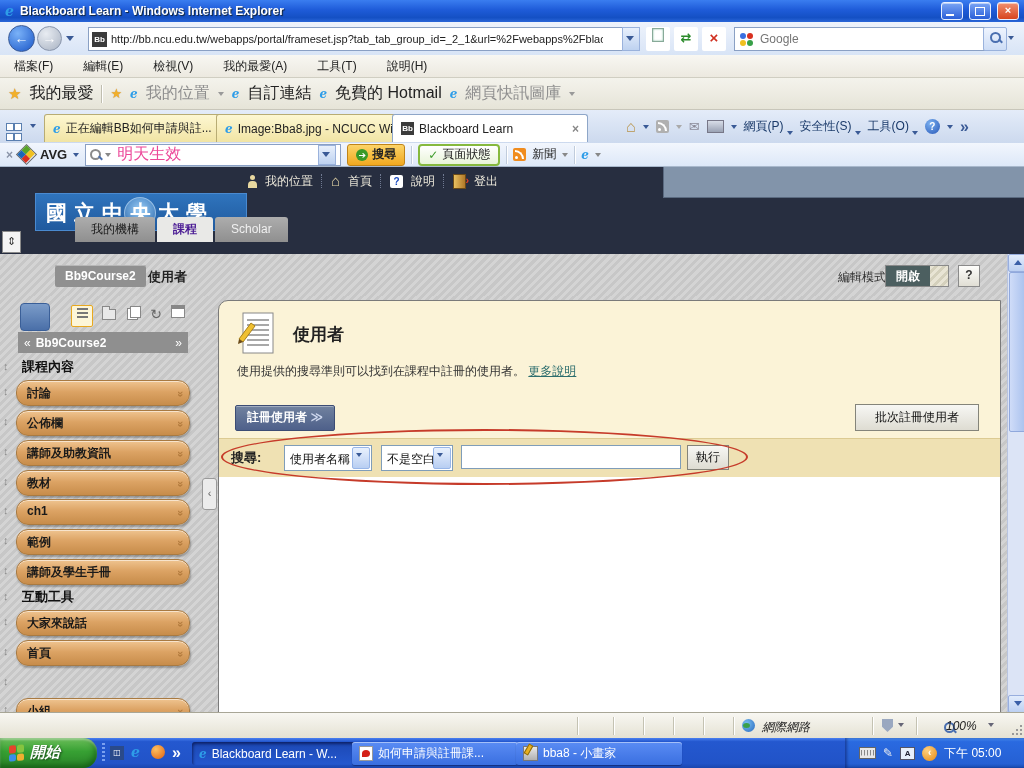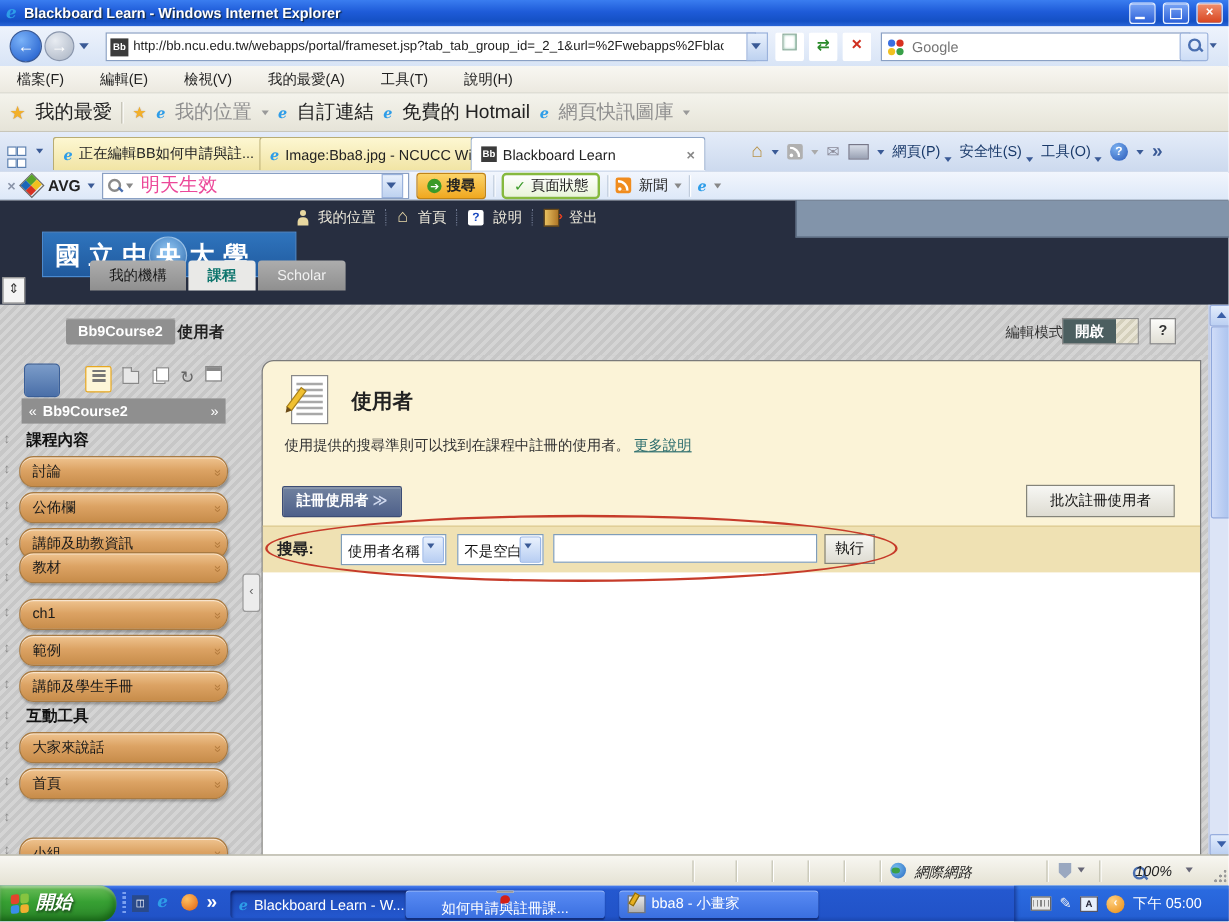--- a/index.html
+++ b/index.html
@@ -82,21 +82,21 @@
   .icon-door { width:11px; height:13px; background:linear-gradient(90deg,#e8c060,#b07828); border:1px solid #6a4a18; position:relative; }
   .icon-door:after { content:"›"; position:absolute; right:-4px; top:-1px; color:#e84020; font-weight:bold; font-size:11px; }
   .bblogo { position:absolute; left:35px; top:26px; width:210px; height:36px; background:linear-gradient(180deg,#2f74bd,#205a9e); border:1px solid #4a8ad0; }
   .bblogo .emblem { position:absolute; left:88px; top:3px; width:30px; height:30px; border-radius:50%;
     background:radial-gradient(circle at 50% 40%,rgba(160,210,250,.95),rgba(40,90,150,.15)); border:1px solid rgba(220,240,255,.5); }
   .bblogo .uname { position:absolute; left:10px; top:5px; width:195px; color:#fff; font-family:"DejaVu Serif","Liberation Serif",serif;
     font-weight:bold; font-size:21px; letter-spacing:7px; white-space:nowrap; }
   .bbtabs { position:absolute; left:55px; bottom:12px; display:flex; gap:2px;margin-left:20px; }
   .bbtab { height:25px; padding:0 16px; font-size:12px; line-height:25px; border-radius:3px 3px 0 0;
     background:linear-gradient(180deg,#adadad,#8f8f8f); color:#1a1a1a; }
-  .bbtab.white { background:#e9e9e7; font-weight:bold; color:#0f766e; }
+  .bbtab.white { background:#e9e9e7; font-weight:bold; color:#4c1d95; }
   .bbtab.dim { color:#f0f0f0; }
   .framehandle { position:absolute; left:2px; top:64px; width:17px; height:20px; background:#f4f4f4; border:1px solid #8a8a8a; text-align:center; font-size:11px; line-height:18px; color:#333; }
 
   
   .stripes { background:repeating-linear-gradient(135deg,#d4d4d4 0px,#d4d4d4 3px,#c7c7c7 3px,#c7c7c7 6px); }
   .actionbar { left:0; top:254px; width:1007px; height:42px; border-bottom:1px solid #b8b8b8; }
   .coursechip { background:#909090; color:#fff; font-weight:bold; font-size:12px; padding:4px 10px; border-radius:2px; box-shadow:inset 0 1px 0 #b8b8b8; }
   .editlabel { font-size:12px; color:#333; }
   .editchip { height:20px; display:flex; border:1px solid #8a8a8a; }
   .editchip .on { background:#4c5f60; color:#fff; font-weight:bold; font-size:12px; padding:2px 10px; }
@@ -112,21 +112,21 @@
   .ic-list { display:inline-block; width:11px; height:11px; background:repeating-linear-gradient(180deg,#777 0 2px,transparent 2px 4px); }
   .ic-folder { display:inline-block; width:12px; height:9px; background:#e8e8e8; border:1px solid #888; position:relative; margin-top:4px; }
   .ic-folder:before { content:""; position:absolute; left:-1px; top:-4px; width:6px; height:3px; background:#e8e8e8; border:1px solid #888; border-bottom:none; }
   .ic-pages { display:inline-block; width:9px; height:10px; border:1px solid #888; background:#fff; position:relative; margin-top:3px; }
   .ic-pages:before { content:""; position:absolute; left:2px; top:-3px; width:9px; height:10px; border:1px solid #888; background:#fff; }
   .ic-grid { display:inline-block; width:12px; height:11px; border:1px solid #888; background:linear-gradient(180deg,#888 0 3px,#fff 3px); }
   .sidecoursebar { position:absolute; left:18px; top:36px; width:170px; height:21px; background:#8f8f8f; color:#fff; font-size:12px; }
   .sideheader { position:absolute; left:22px; width:160px; font-weight:bold; font-size:13px; color:#111; }
   .pill { position:absolute; left:16px; width:172px; height:24px; border-radius:12px;
     background:linear-gradient(180deg,#efc490 0%,#dca364 45%,#c78c4a 100%);
-    border:1px solid #a87a42; box-shadow:inset 0 1px 0 rgba(255,255,255,.55), 1px 2px 2px rgba(0,0,0,.28); font-size:12px; color:#1a1a1a; }
+    border:1px solid #a87a42; box-shadow:inset 0 1px 0 rgba(255,255,255,.55), 1px 2px 2px rgba(0,0,0,.28); font-size:12px; color:#1a1a1a;font-weight:bold; }
   .pill .lbl { position:absolute; left:10px; top:4px; white-space:nowrap; }
   .pill .chev { position:absolute; right:6px; top:6px; color:rgba(150,95,35,.55); font-size:11px; transform:rotate(90deg); letter-spacing:-2px; }
   .drag { position:absolute; left:3px; color:#8a8a8a; font-size:11px; }
   .collapsetab { position:absolute; left:202px; top:182px; width:13px; height:30px; background:#ececec; border:1px solid #9a9a9a; border-radius:3px; color:#666; font-size:11px; text-align:center; line-height:28px; }
 
   .panel { position:absolute; left:218px; top:4px; width:781px; height:412px; background:#fbf3d7; border:1px solid #7a7a7a; border-radius:10px 0 0 0; }
   .panel .whitezone { position:absolute; left:0; right:0; top:175px; bottom:0; background:#fff; }
   .pagetitle { position:absolute; left:74px; top:22px; font-size:17px; font-weight:bold; color:#222; }
   .desc { position:absolute; left:18px; top:62px; font-size:12px; color:#333; }
   .tealink { color:#2d6e6e; text-decoration:underline; }
@@ -412,21 +412,21 @@
         <span class="chev">»</span>
       </div>
 
     <span class="drag" style="top:149px;">↕</span>
     <div class="pill" style="top:144px;">
         <span class="lbl">講師及助教資訊</span>
         <span class="chev">»</span>
       </div>
 
     <span class="drag" style="top:179px;">↕</span>
-    <div class="pill" style="top:164px;">
+    <div class="pill" style="top:174px;">
         <span class="lbl">教材</span>
         <span class="chev">»</span>
       </div>
 
     <span class="drag" style="top:208px;">↕</span>
     <div class="pill" style="top:203px;">
         <span class="lbl">ch1</span>
         <span class="chev">»</span>
       </div>
 
@@ -557,21 +557,21 @@
     <span class="qlsep"></span>
     <span class="abs favicon-bb" style="left:110px; top:8px; width:14px; height:14px; line-height:14px; background:#2a4a8a;">◫</span>
     <span class="abs ie-e" style="left:131px; top:7px;">e</span>
     <span class="abs" style="left:151px; top:7px; width:14px; height:14px; border-radius:50%; background:radial-gradient(circle at 35% 30%,#ffc060,#e06010);"></span>
     <span class="abs" style="left:172px; top:6px; color:#fff; font-weight:bold;">»</span>
 
     <div class="taskbtn pressed" style="left:192px; width:162px;">
       <span class="ie-e" style="font-size:12px;">e</span>
       <span>Blackboard Learn - W...</span>
     </div>
-    <div class="taskbtn" style="left:338px; width:152px;flex-direction:column;">
+    <div class="taskbtn" style="left:352px; width:152px;">
       <span class="pdfico"></span>
       <span>如何申請與註冊課...</span>
     </div>
     <div class="taskbtn" style="left:516px; width:152px;">
       <span class="paintico"></span>
       <span>bba8 - 小畫家</span>
     </div>
 
     <div class="tray">
       <span class="kbico"></span>

